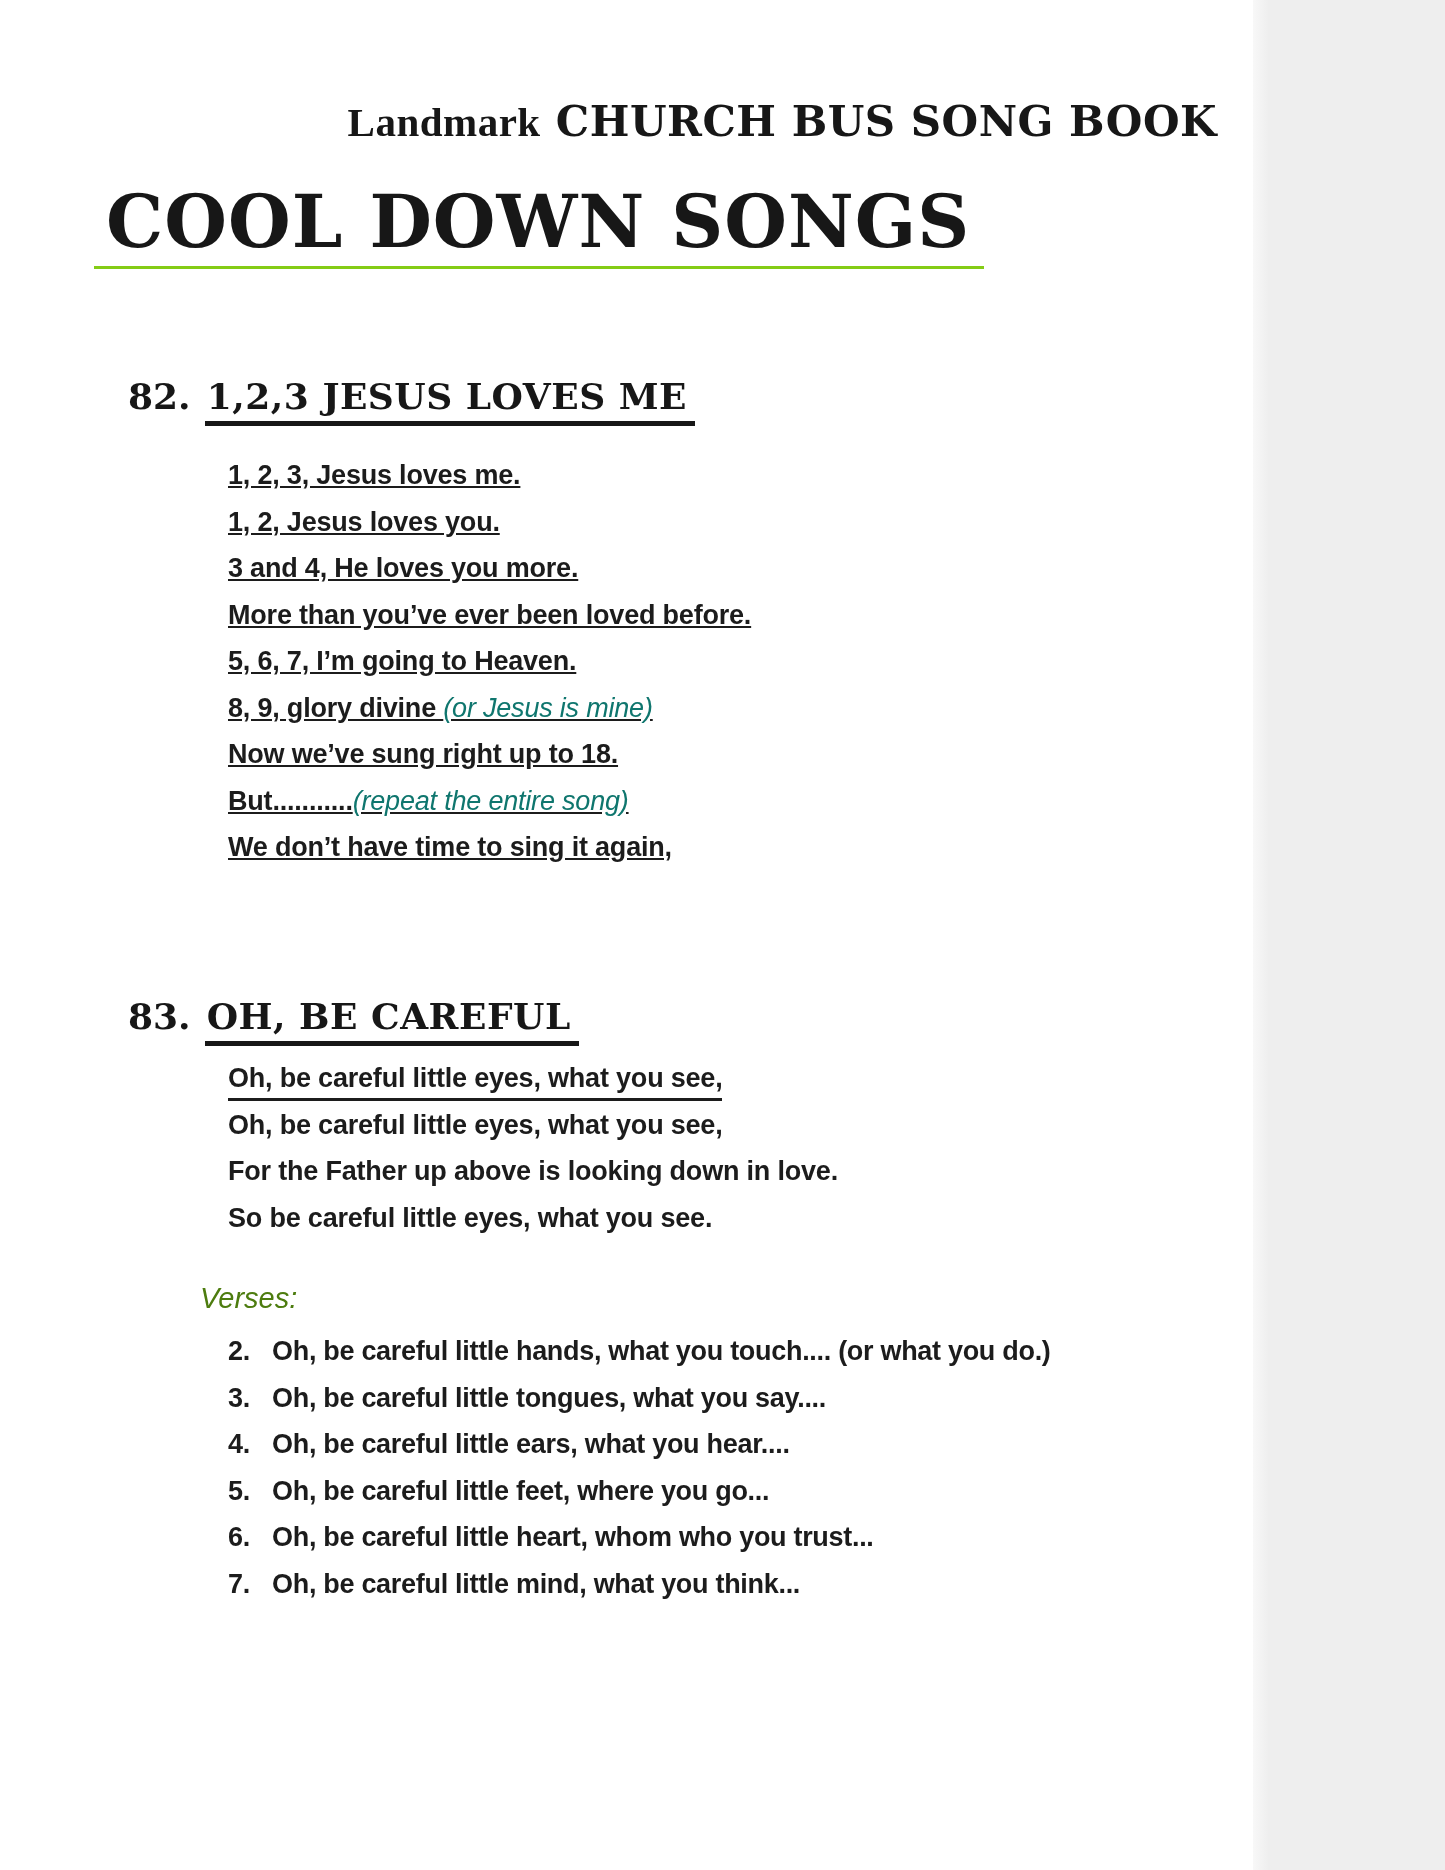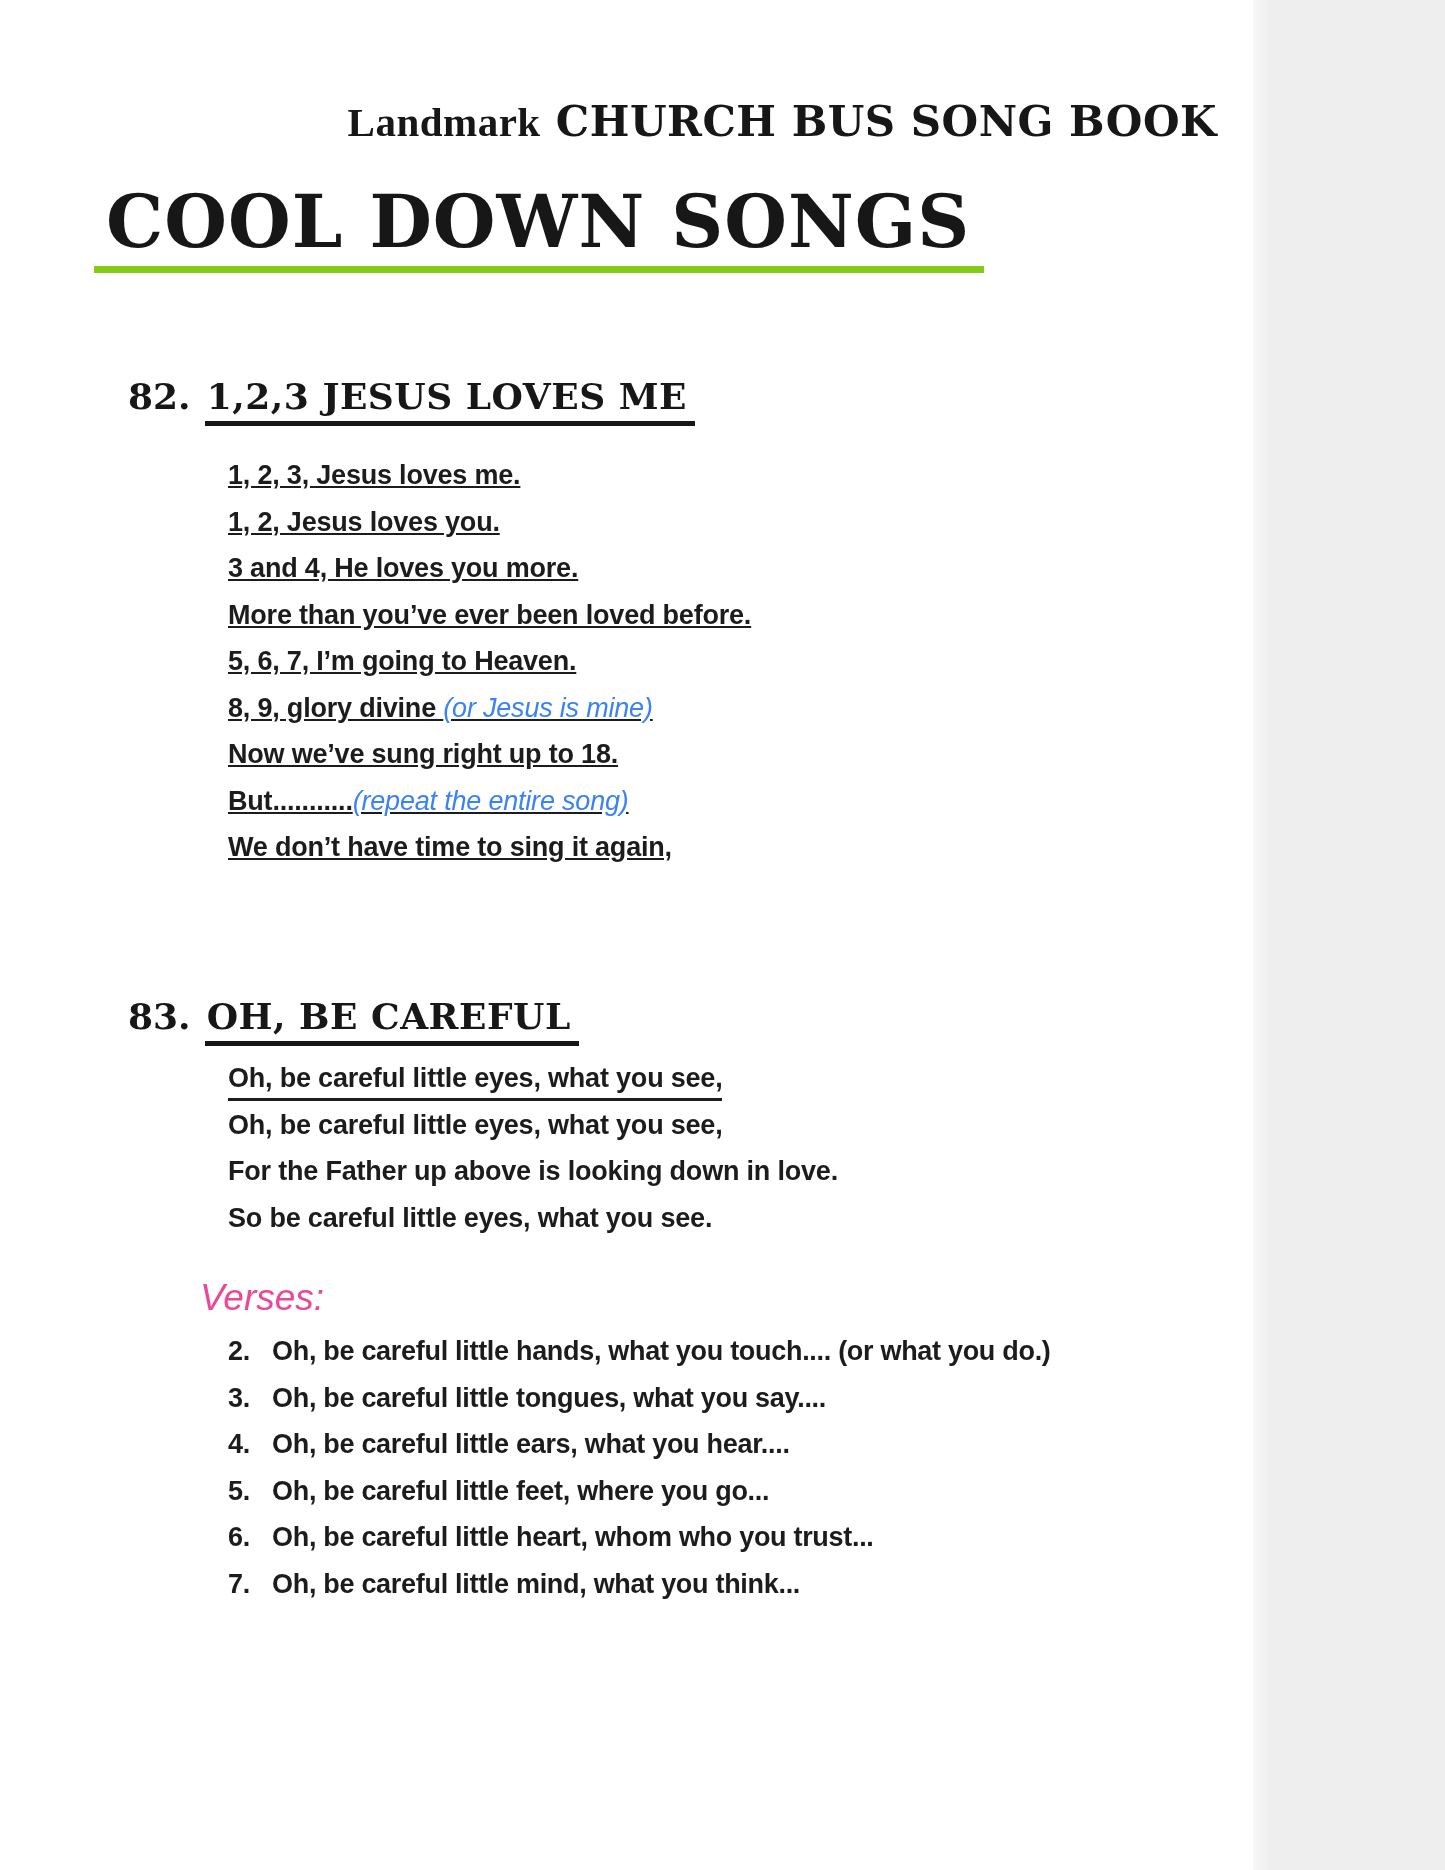--- a/index.html
+++ b/index.html
@@ -38,21 +38,21 @@
   
   .main-title{
     position:absolute;left:94px;top:182px;
     font-family:"DejaVu Serif",serif;font-weight:bold;
     font-size:72px;line-height:80px;letter-spacing:1px;color:#171717;
     white-space:nowrap;
   }
   .main-title .ul{
     display:inline-block;
     padding:0 14px 4px 12px;
-    border-bottom:7px solid #84cc16;
+    border-bottom:3px solid #84cc16;
   }
 
   
   .song-head{
     position:absolute;left:128px;
     font-family:"DejaVu Serif",serif;font-weight:bold;
     font-size:36px;line-height:44px;color:#171717;
     white-space:nowrap;
   }
   .song-head .num{display:inline-block;min-width:58px;margin-right:14px;}
@@ -64,29 +64,29 @@
   }
 
   
   .lyrics{
     position:absolute;left:228px;
     font-size:27px;line-height:46.5px;
     letter-spacing:-0.2px;
     white-space:nowrap;color:#1c1c1c;
   }
   .lyrics .b{font-weight:bold;}
-  .lyrics .i{font-weight:normal;font-style:italic;color:#3b82f6;}
+  .lyrics .i{font-weight:normal;font-style:italic;color:#0f766e;}
   .lyrics .u{
     display:inline-block;line-height:33px;
     border-bottom:3px solid #1c1c1c;padding-bottom:3px;
   }
 
   .verses-label{
     position:absolute;left:200px;top:1278px;
-    font-size:37px;font-style:italic;font-weight:normal;color:#ec4899;
+    font-size:29px;font-style:italic;font-weight:normal;color:#4d7c0f;
     line-height:40px;white-space:nowrap;
   }
   .verses{
     position:absolute;left:228px;top:1328px;
     font-size:27px;line-height:46.5px;font-weight:bold;
     letter-spacing:-0.3px;white-space:nowrap;color:#1c1c1c;
   }
   .verses .row{display:flex;}
   .verses .vnum{display:inline-block;width:44px;flex:0 0 44px;}
 </style>

